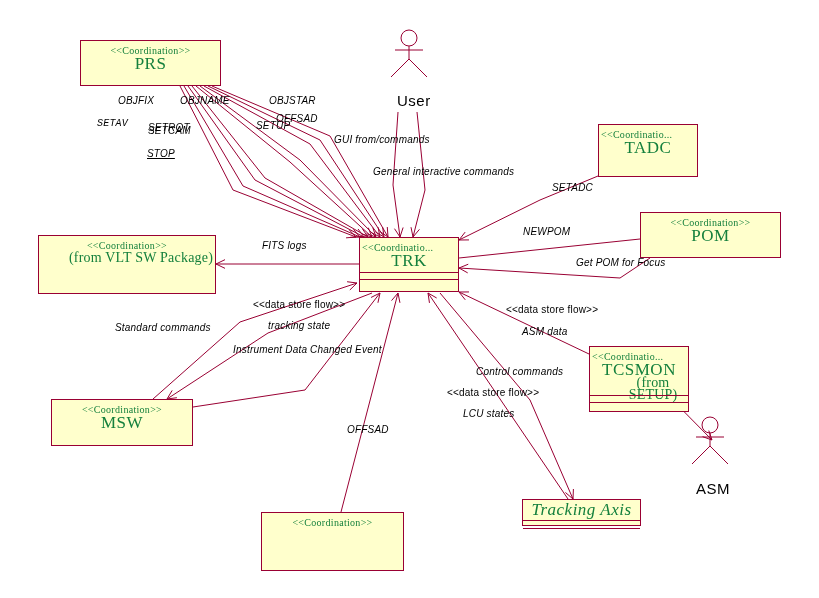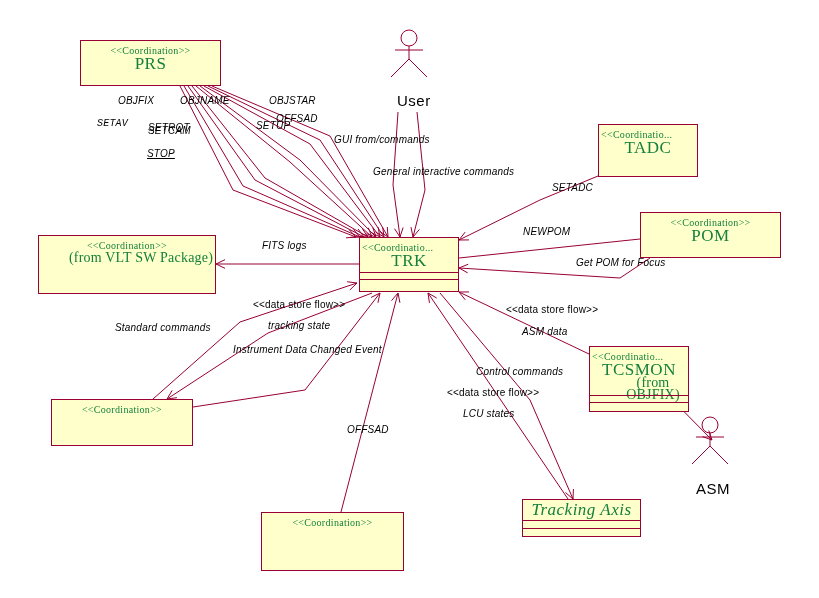--- a/index.html
+++ b/index.html
@@ -111,34 +111,35 @@
 </div>
 
 <div class="box" style="left:38px;top:235px;width:178px;height:59px;">
   <div class="stereo">&lt;&lt;Coordination&gt;&gt;</div>
   <div class="from">(from VLT SW Package)</div>
 </div>
 
 <div class="box" style="left:589px;top:346px;width:100px;height:66px;">
   <div class="stereo" style="text-align:left;padding-left:2px;">&lt;&lt;Coordinatio...</div>
   <div class="cname">TCSMON</div>
-  <div class="from">(from OBJFIX)</div>
+  <div class="from">(from SETUP)</div>
   <div class="compart" style="top:48px;"></div>
   <div class="compart" style="top:55px;"></div>
 </div>
 
 <div class="box" style="left:51px;top:399px;width:142px;height:47px;">
   <div class="stereo">&lt;&lt;Coordination&gt;&gt;</div>
+  <div class="cname">MSW</div>
 </div>
 
 <div class="box" style="left:261px;top:512px;width:143px;height:59px;">
   <div class="stereo">&lt;&lt;Coordination&gt;&gt;</div>
 </div>
 
-<div class="box" style="left:522px;top:499px;width:119px;height:38px;">
+<div class="box" style="left:522px;top:499px;width:119px;height:27px;">
   <div class="cname italic">Tracking Axis</div>
   <div class="compart" style="top:20px;"></div>
   <div class="compart" style="top:28px;"></div>
 </div>
 
 <div class="actor-name" style="left:397px;top:92px;">User</div>
 <div class="actor-name" style="left:696px;top:480px;">ASM</div>
 
 <div class="lbl it" style="left:118px;top:95px;">OBJFIX</div>
 <div class="lbl it" style="left:180px;top:95px;">OBJNAME</div>

